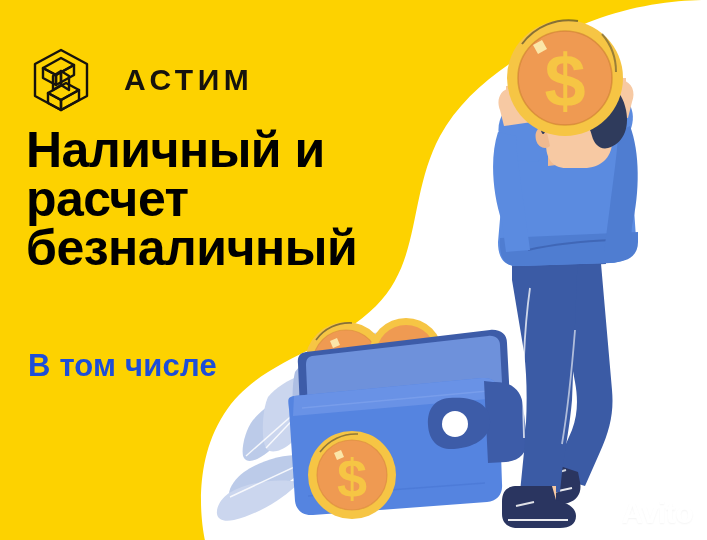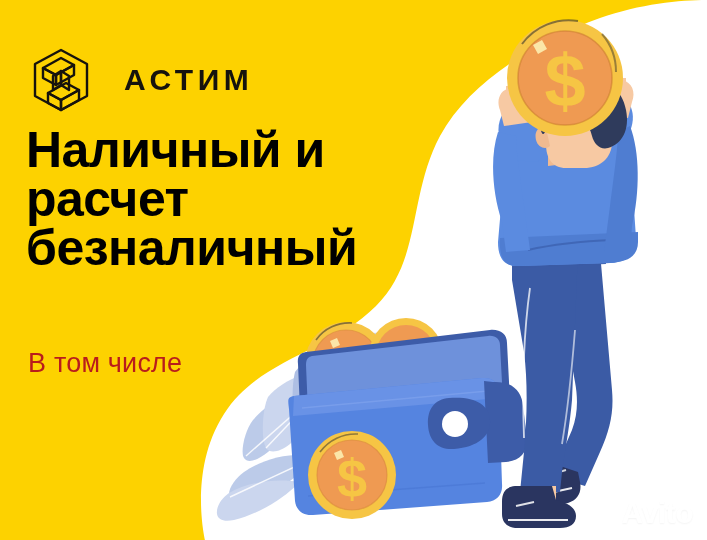--- a/index.html
+++ b/index.html
@@ -62,23 +62,23 @@
   }
   .headline .hl-line { display: block; white-space: nowrap; }
 
   
   .subheading {
     position: absolute;
     z-index: 5;
     left: 28px;
     top: 345px;
     width: 300px;
-    color: #b91c1c;
-    font-size: 27px;
-    font-weight: 400;
+    color: #1d4ed8;
+    font-size: 31px;
+    font-weight: 700;
     line-height: 1.38;
     letter-spacing: 0.2px;
   }
   .subheading .sub-line { display: block; white-space: nowrap; }
 
   
   .watermark {
     position: absolute;
     z-index: 6;
     right: 14px;

